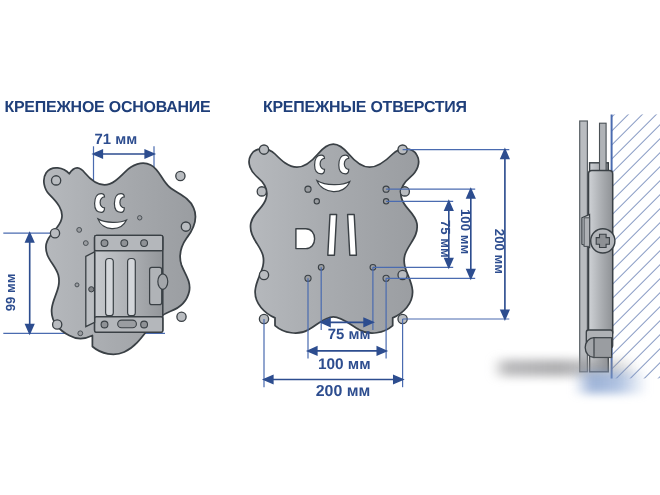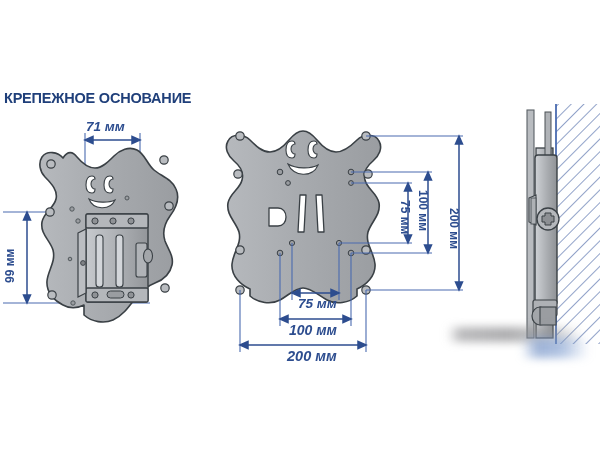--- a/index.html
+++ b/index.html
@@ -44,21 +44,21 @@
   #title-holes { left: 239px; top: 90px; }
   #title-side  { left: 474px; top: 90px; }
 
   .dim-label {
     position: absolute;
     font-family: "Liberation Sans", "DejaVu Sans", sans-serif;
     font-weight: bold;
     color: #2d4d8f;
     white-space: nowrap;
   }
-  .dim-h { font-size: 13px; font-style: italic; }
+  .dim-h { font-size: 13px; }
   .dim-v-ccw {
     transform-origin: 0 0;
     transform: rotate(-90deg);
     font-size: 12px;
   }
   .dim-v-cw {
     transform-origin: 0 0;
     transform: rotate(90deg);
     font-size: 12px;
   }
@@ -344,20 +344,21 @@
 
     <rect x="533" y="300" width="24" height="16" rx="2" fill="#aeb1b5" stroke="#3a4045" stroke-width="1.2"></rect>
     <ellipse cx="540" cy="316" rx="8" ry="9" fill="#a3a6aa" stroke="#3a4045" stroke-width="1.2"></ellipse>
     <rect x="540" y="307" width="16" height="18" fill="#9a9da1" stroke="#3a4045" stroke-width="1.1"></rect>
   </g>
 </svg>
 
 <div class="titles">
 
   <div class="panel-title" id="title-base">КРЕПЕЖНОЕ ОСНОВАНИЕ</div>
+  <div class="panel-title" id="title-holes">КРЕПЕЖНЫЕ ОТВЕРСТИЯ</div>
 
   <div class="dim-label dim-h" id="lbl-71">71 мм</div>
   <div class="dim-label dim-v-ccw" id="lbl-99">99 мм</div>
 
   <div class="dim-label dim-h" id="lbl-75h">75 мм</div>
   <div class="dim-label dim-h" id="lbl-100h">100 мм</div>
   <div class="dim-label dim-h" id="lbl-200h">200 мм</div>
 
   <div class="dim-label dim-v-cw" id="lbl-75v">75 мм</div>
   <div class="dim-label dim-v-cw" id="lbl-100v">100 мм</div>

